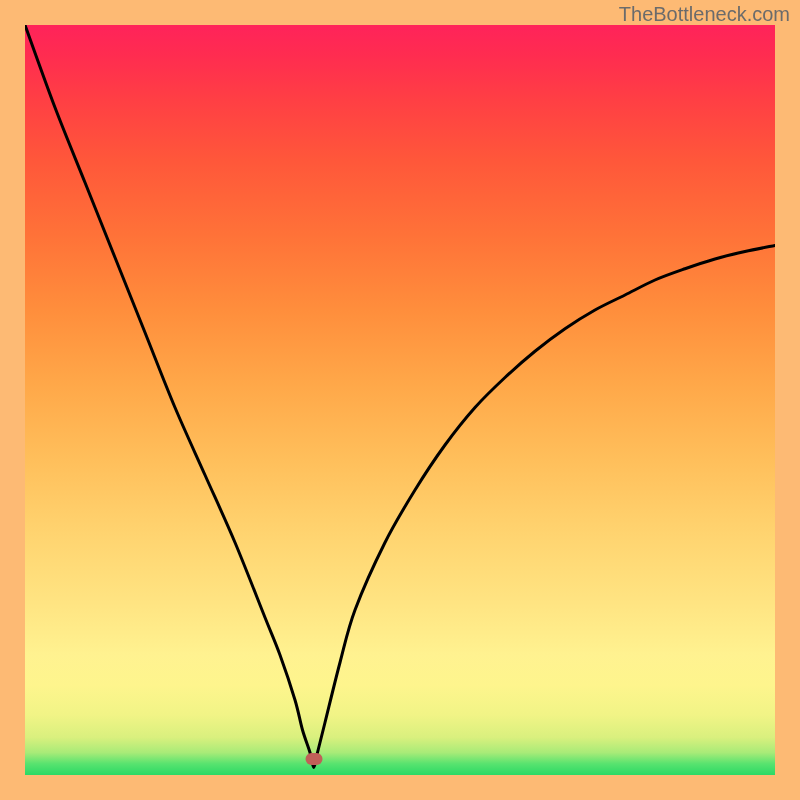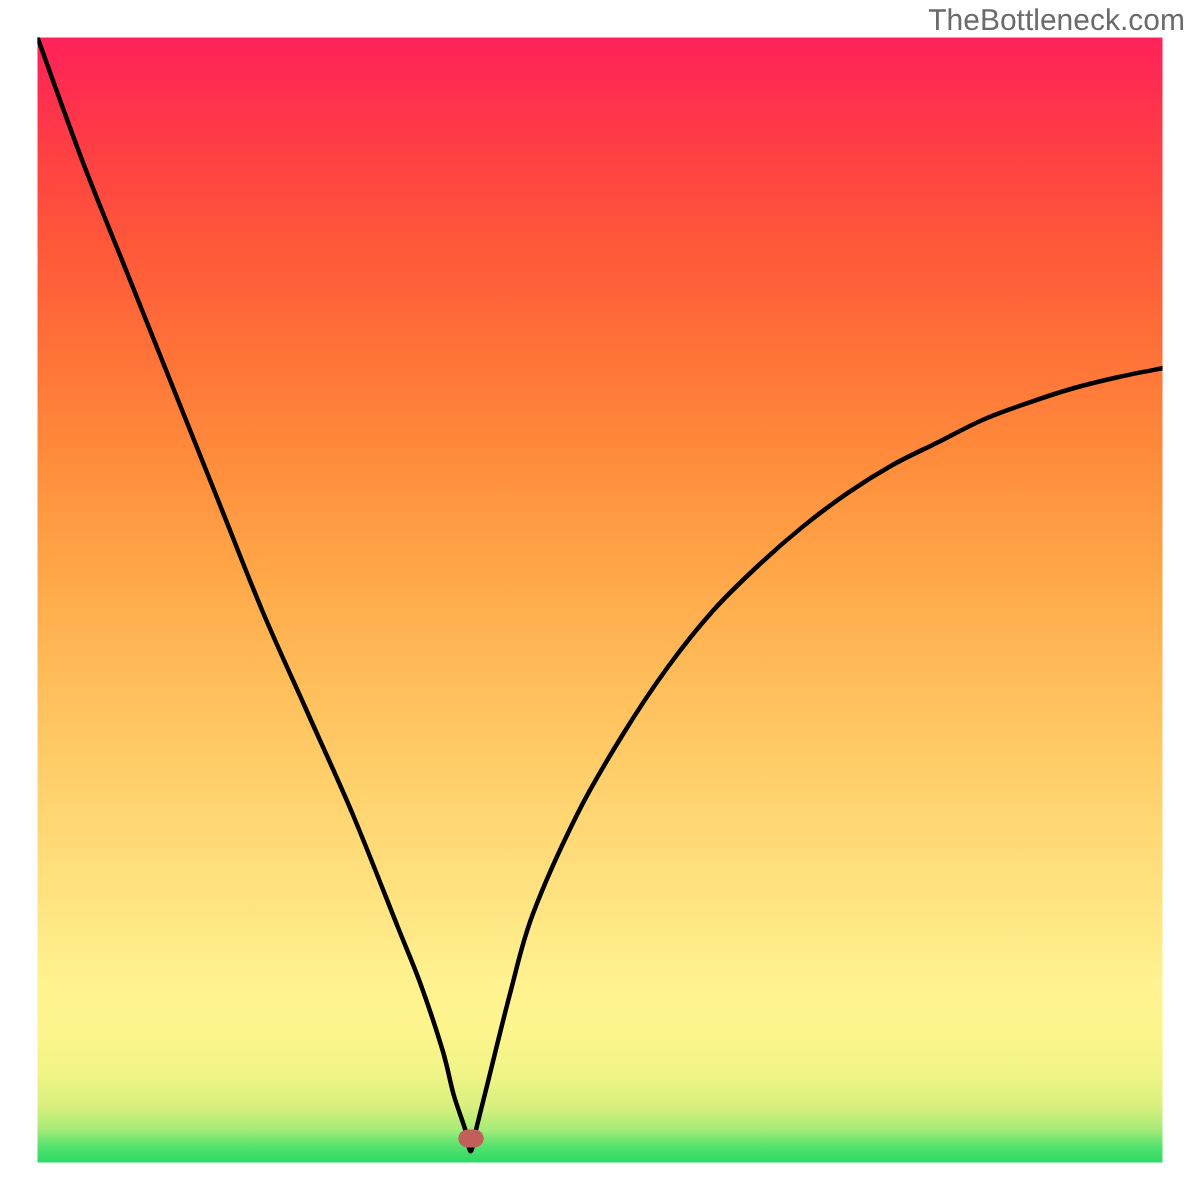--- a/index.html
+++ b/index.html
@@ -8,21 +8,21 @@
     width: 800px;
     height: 800px;
     background: #000000;
     overflow: hidden;
     font-family: Arial, Helvetica, sans-serif;
   }
   .frame {
     position: absolute;
     width: 800px;
     height: 800px;
-    background: #ffffff;
+    background: #fdba74;
     box-sizing: border-box;
   }
   .chart-area {
     position: absolute;
     left: 25px;
     top: 25px;
     width: 750px;
     height: 750px;
     background: linear-gradient(to top,
       #2bd965 0%,

